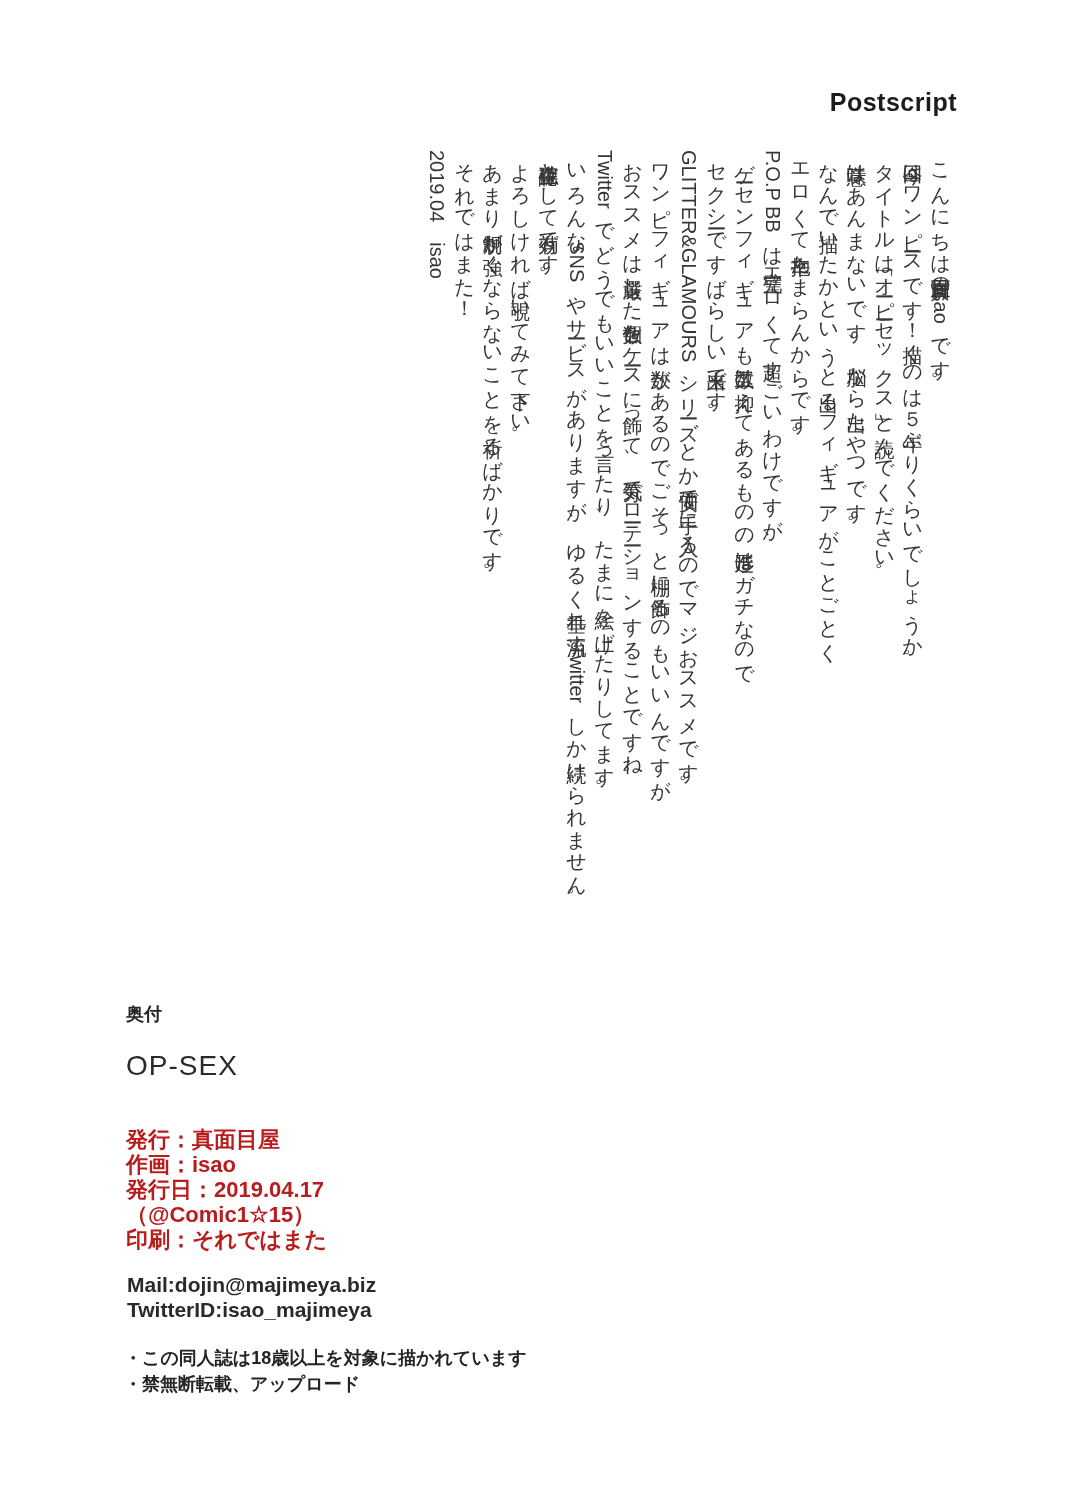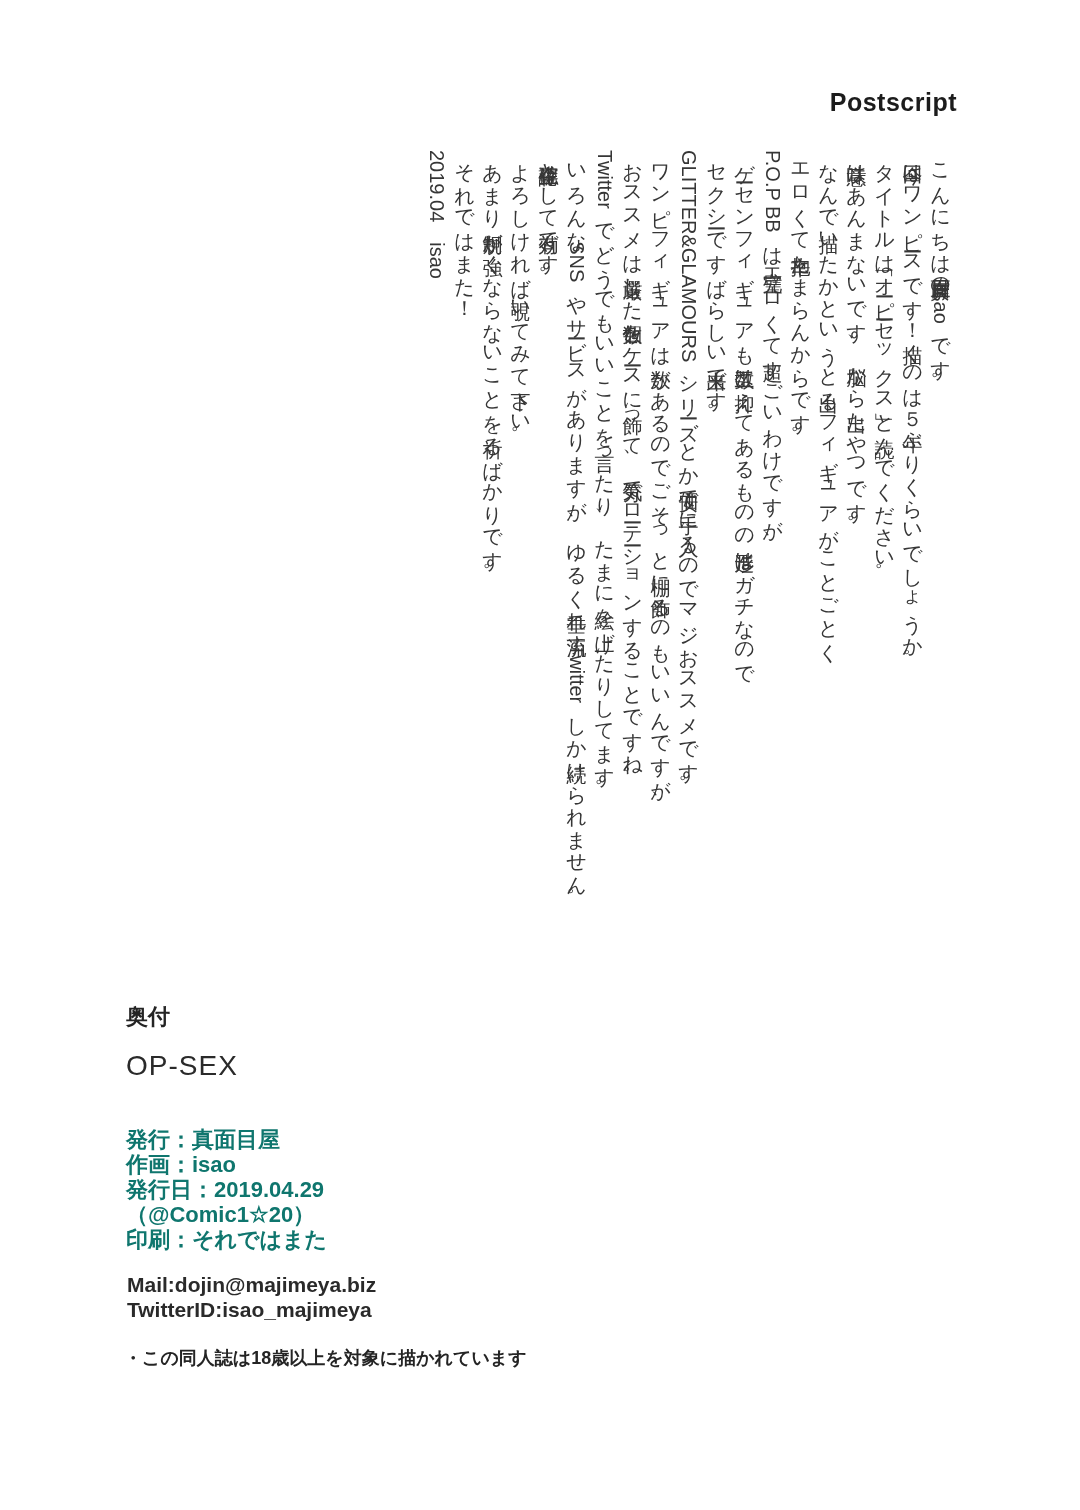--- a/index.html
+++ b/index.html
@@ -47,41 +47,41 @@
   .p3 { margin-block-start: 43px; }
   .p4 { margin-block-start: 52px; }
   .p5 { margin-block-start: 52px; }
   .p6 { margin-block-start: 26px; }
 
   
   .c-heading {
     position: absolute;
     left: 126px;
     top: 1002px;
-    font-size: 22px;
+    font-size: 18px;
     font-weight: 700;
     color: #242424;
   }
   .c-title {
     position: absolute;
     left: 126px;
     top: 1050px;
     font-size: 28px;
     font-weight: 400;
     letter-spacing: 1px;
     color: #2a2a2a;
   }
   .c-pub {
     position: absolute;
     left: 126px;
     top: 1127px;
     font-size: 22px;
     font-weight: 600;
     line-height: 25px;
-    color: #0f766e;
+    color: #b91c1c;
   }
   .c-contact {
     position: absolute;
     left: 127px;
     top: 1272px;
     font-size: 21px;
     font-weight: 600;
     line-height: 25px;
     color: #2a2a2a;
   }
@@ -137,27 +137,28 @@
     </p>
   </div>
 
   <div class="c-heading">奥付</div>
 
   <div class="c-title">OP-SEX</div>
 
   <div class="c-pub">
     <div>発行：真面目屋</div>
     <div>作画：isao</div>
-    <div>発行日：2019.04.29</div>
-    <div>（@Comic1☆20）</div>
+    <div>発行日：2019.04.17</div>
+    <div>（@Comic1☆15）</div>
     <div>印刷：それではまた</div>
   </div>
 
   <div class="c-contact">
     <div>Mail:dojin@majimeya.biz</div>
     <div>TwitterID:isao_majimeya</div>
   </div>
 
   <div class="c-notices">
     <div>・この同人誌は18歳以上を対象に描かれています</div>
+    <div>・禁無断転載、アップロード</div>
   </div>
 
 </div>
 
 </body></html>

